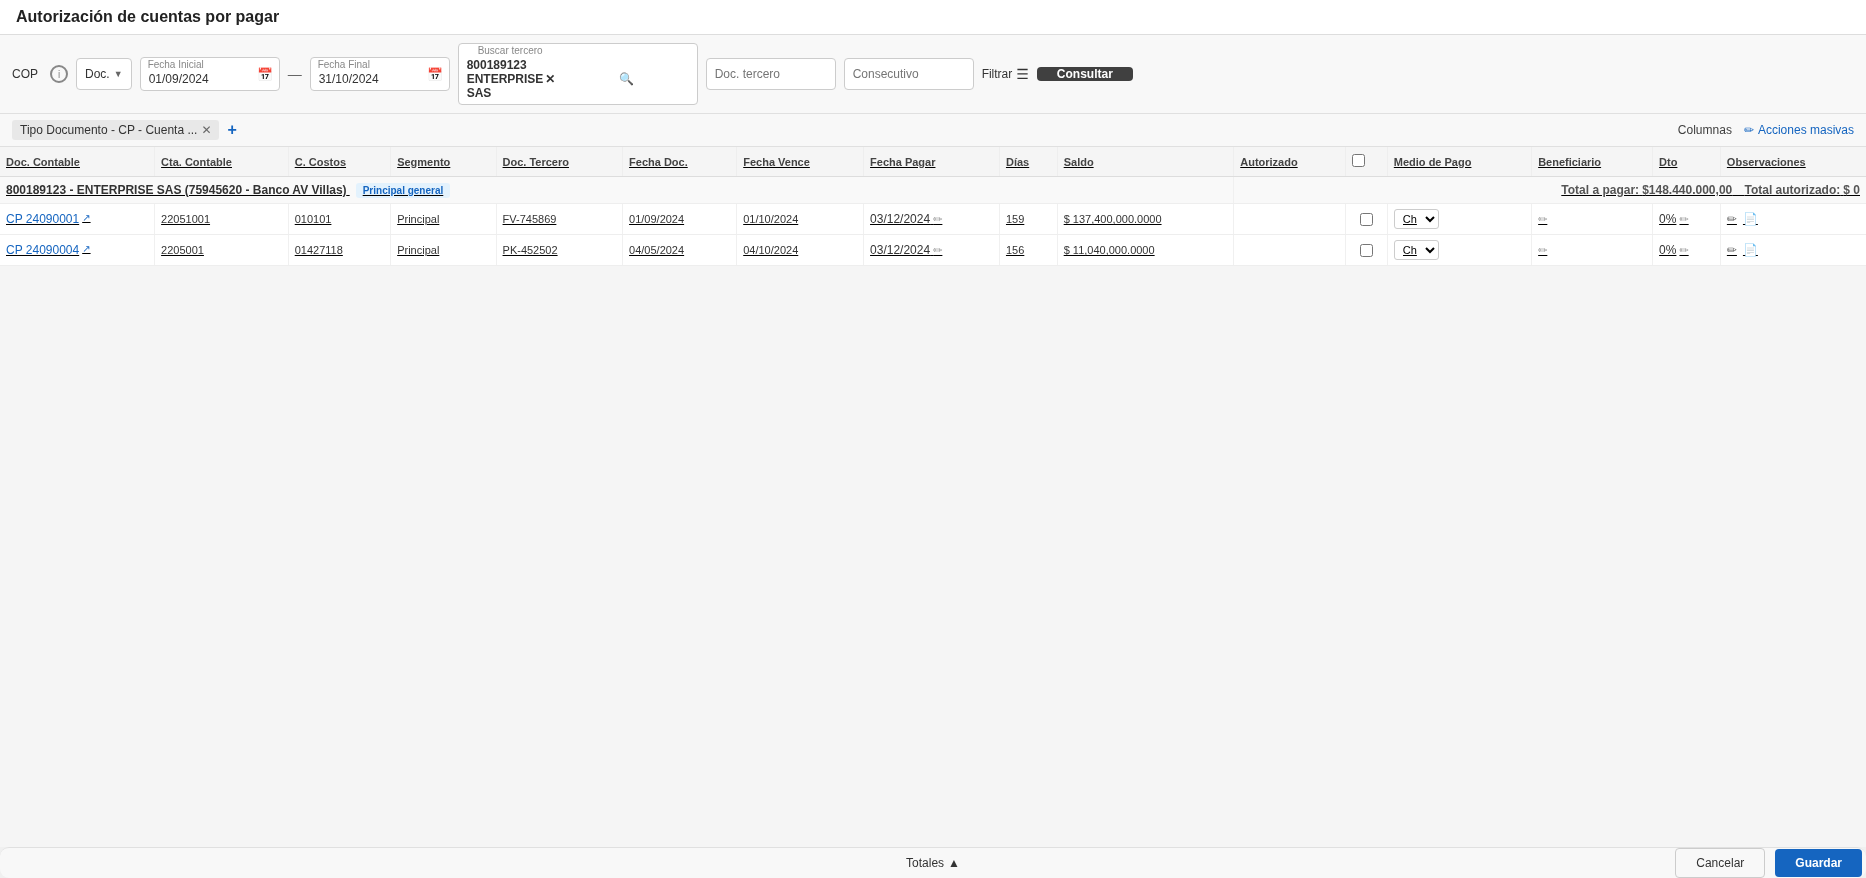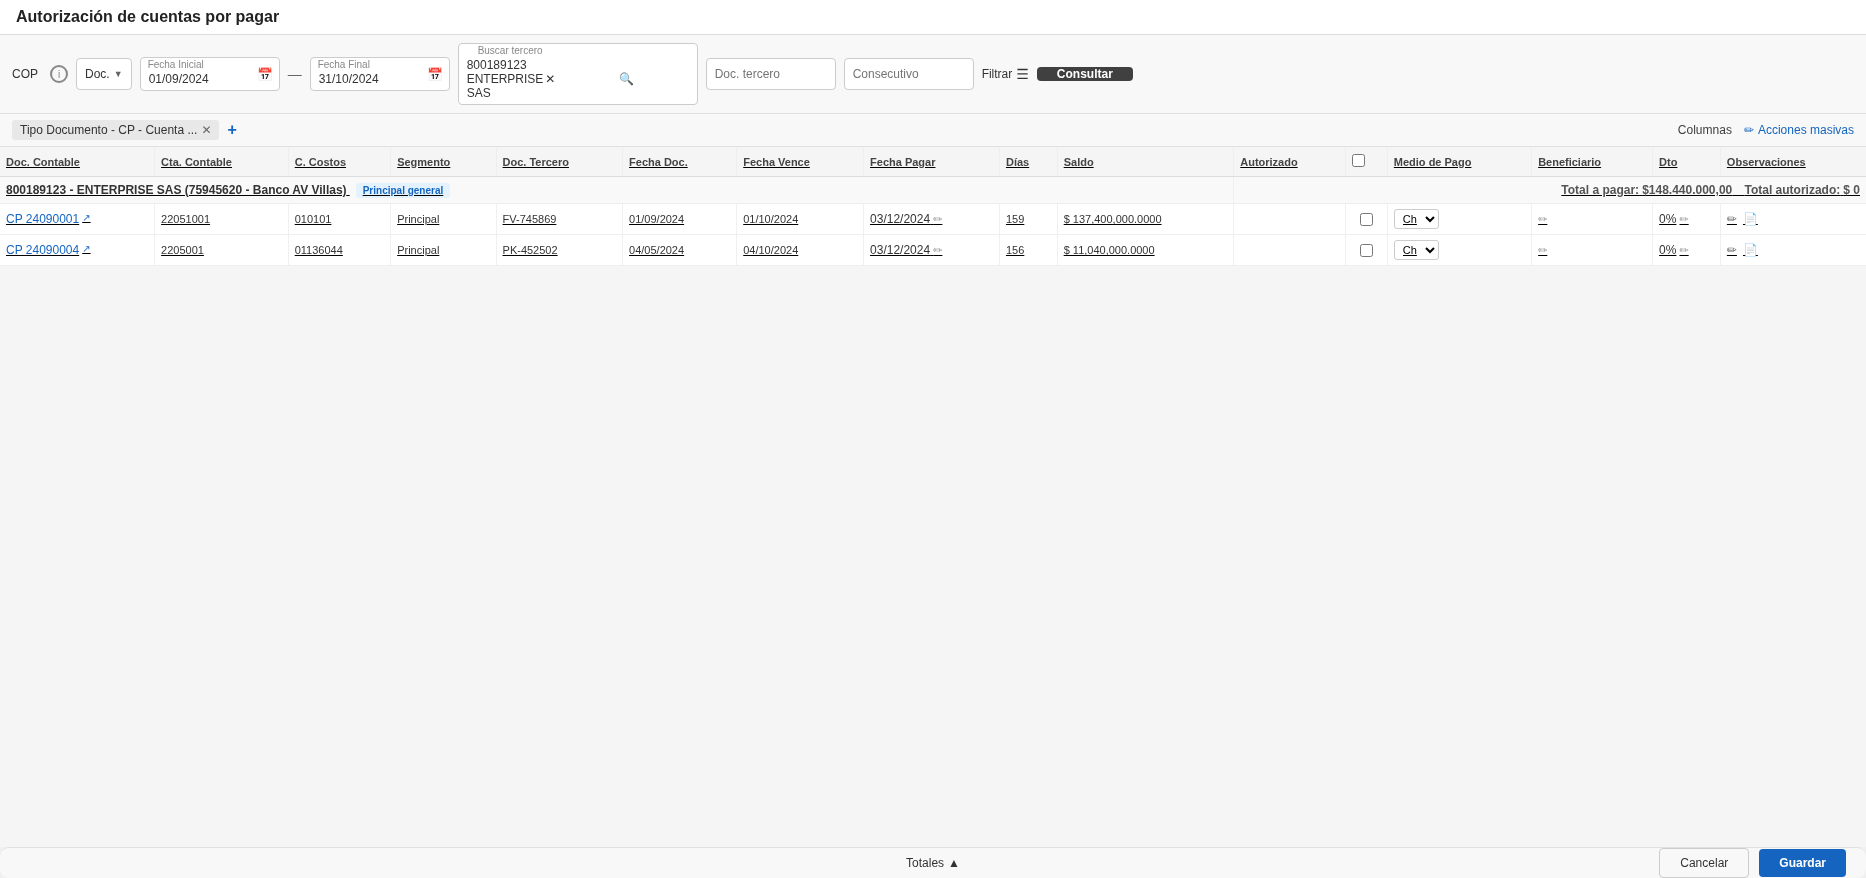--- a/index.html
+++ b/index.html
@@ -69,20 +69,21 @@
 
     .search-tercero {
       position: relative; display: flex; flex-direction: column;
     }
     .search-tercero label { font-size: 10px; color: #888; position: absolute; top: 2px; left: 20px; }
     .search-tercero .input-wrapper {
       display: flex; align-items: center;
       border: 1px solid #ccc; border-radius: 4px;
       background: #fff; padding: 14px 6px 4px 8px;
       min-width: 240px;
+      font-weight: bold;
     }
     .search-tercero .input-wrapper span { flex: 1; font-size: 12px; color: #333; }
     .search-tercero .close-icon, .search-tercero .search-icon {
       font-size: 12px; color: #888; cursor: pointer; padding: 0 2px;
     }
 
     .doc-tercero-input, .consecutivo-input {
       border: 1px solid #ccc; border-radius: 4px;
       padding: 8px; font-size: 12px; color: #999; background: #fff;
       outline: none; width: 130px;
@@ -179,21 +180,21 @@
       justify-content: center;
       position: relative;
       border-radius: 9px;
     }
     .totales-btn {
       display: flex; align-items: center; gap: 4px;
       background: none; border: none; cursor: pointer;
       font-size: 13px; font-weight: 500; color: #333;
     }
     .footer-actions {
-      position: absolute; right: 20px;
+      position: absolute; right: 4px;
       display: flex; align-items: center; gap: 10px;
     }
     .cancel-btn {
       background: none; border: 1px solid #ccc; border-radius: 4px;
       padding: 7px 20px; font-size: 12px; color: #333; cursor: pointer;
     }
     .guardar-btn {
       background: #1565c0; color: #fff; border: none;
       border-radius: 4px; padding: 7px 20px; font-size: 12px;
       font-weight: bold; cursor: pointer;
@@ -360,21 +361,21 @@
       </tr>
 
       <tr>
         <td>
           <a class="link-cell">
             <span>CP 24090004</span>
             <span class="link-icon">↗</span>
           </a>
         </td>
         <td>2205001</td>
-        <td>01136044</td>
+        <td>01427118</td>
         <td>Principal</td>
         <td>PK-452502</td>
         <td>04/05/2024</td>
         <td class="date-red">04/10/2024</td>
         <td>
           <span>03/12/2024</span>
           <span class="edit-icon-sm">✏</span>
         </td>
         <td>156</td>
         <td>$ 11,040,000.0000</td>

